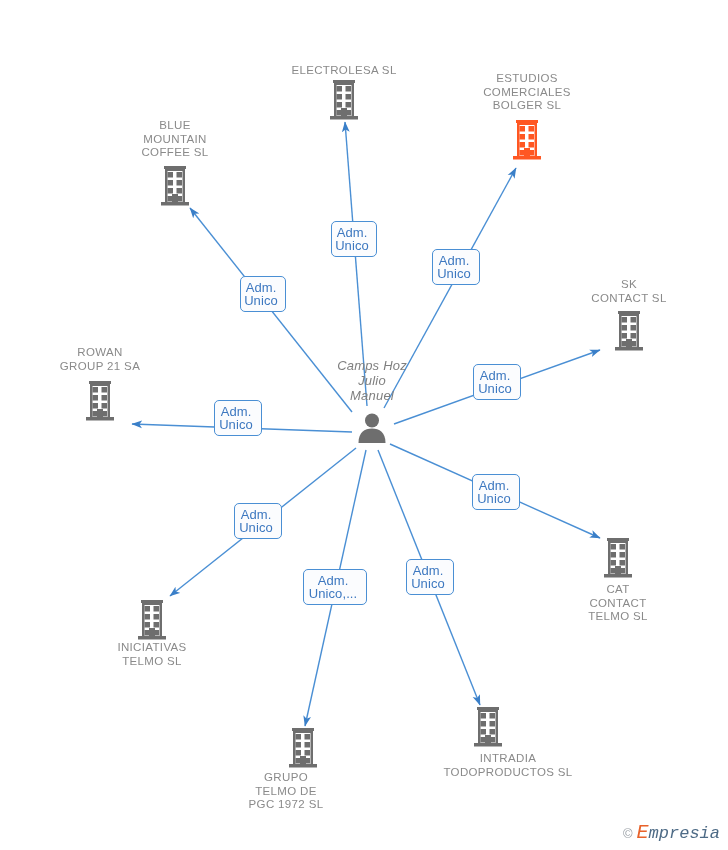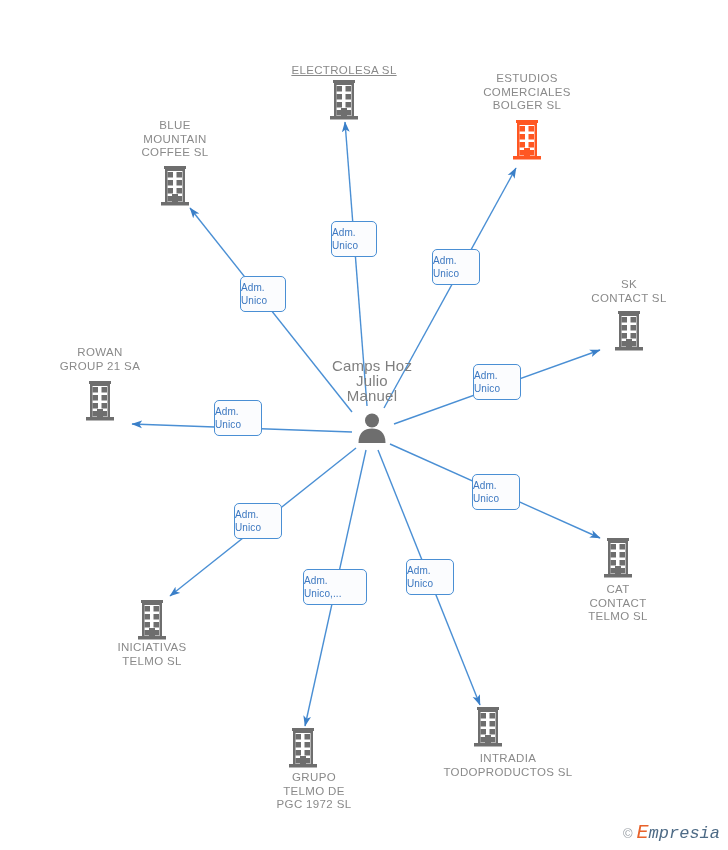--- a/index.html
+++ b/index.html
@@ -4,26 +4,26 @@
 <style>
   html,body{margin:0;padding:0;background:#ffffff;}
   body{width:728px;height:850px;position:relative;overflow:hidden;
        font-family:"Liberation Sans","DejaVu Sans",sans-serif;}
   #stage{position:absolute;left:0;top:0;width:728px;height:850px;}
   svg.edges{position:absolute;left:0;top:0;width:728px;height:850px;}
 
   .node{position:absolute;text-align:center;}
   .node-label{color:#8a8a8a;font-size:11.5px;line-height:13.5px;
               letter-spacing:.35px;white-space:pre-line;font-weight:400;}
-  .node-label.center{color:#7f7f7f;font-size:15px;line-height:15px;letter-spacing:.2px;}
+  .node-label.center{color:#7f7f7f;font-size:13px;line-height:15px;letter-spacing:.2px;font-style:italic;}
   .icon-wrap{display:flex;justify-content:center;align-items:center;}
 
   .edge-label{position:absolute;box-sizing:border-box;
       border:1.4px solid #4a8fd4;border-radius:5px;background:#fbfcfe;
-      color:#3d78c0;font-size:10px;line-height:13px;
+      color:#3d78c0;font-size:13px;line-height:13px;text-align:center;
       padding:4px 4px 3px 0;letter-spacing:.1px;}
 
   .watermark{position:absolute;right:8px;bottom:8px;display:flex;
       align-items:center;gap:4px;}
   .wm-c{color:#9aa0a6;font-size:13px;line-height:13px;}
   .wm-txt{font-family:Liberation Mono, monospace;
       font-style:italic;font-size:17px;color:#4e6b86;line-height:17px;}
   .wm-txt .e{color:#e8622a;font-size:20px;}
 </style>
 </head>
@@ -44,21 +44,21 @@
         <line x1="394" y1="424" x2="600" y2="350" stroke="#4a8fd4" stroke-width="1.4" marker-end="url(#arrow)"></line>
         <line x1="352" y1="432" x2="132" y2="424" stroke="#4a8fd4" stroke-width="1.4" marker-end="url(#arrow)"></line>
         <line x1="390" y1="444" x2="600" y2="538" stroke="#4a8fd4" stroke-width="1.4" marker-end="url(#arrow)"></line>
         <line x1="356" y1="448" x2="170" y2="596" stroke="#4a8fd4" stroke-width="1.4" marker-end="url(#arrow)"></line>
         <line x1="366" y1="450" x2="305" y2="726" stroke="#4a8fd4" stroke-width="1.4" marker-end="url(#arrow)"></line>
         <line x1="378" y1="450" x2="480" y2="705" stroke="#4a8fd4" stroke-width="1.4" marker-end="url(#arrow)"></line>
       </g>
   </svg>
 
   <div id="nodes-layer">
-      <div class="node node-label" style="width: 180px; left: 254px; top: 64px; text-decoration: underline;">ELECTROLESA SL</div>
+      <div class="node node-label" style="width: 180px; left: 254px; top: 64px;">ELECTROLESA SL</div>
       <div class="node icon-wrap" style="left: 329px; top: 78px; width: 30px; height: 44px;">
         <svg width="30" height="44" viewBox="0 0 30 44" aria-hidden="true">
           <rect x="4" y="2" width="22" height="3" fill="#6e6e6e"></rect>
           <rect x="5" y="5" width="2.5" height="33" fill="#6e6e6e"></rect>
           <rect x="22.5" y="5" width="2.5" height="33" fill="#6e6e6e"></rect>
           <rect x="5" y="5" width="20" height="2" fill="#6e6e6e"></rect>
           <rect x="7.5" y="8" width="5.5" height="5.5" fill="#6e6e6e"></rect>
           <rect x="16.5" y="8" width="5.5" height="5.5" fill="#6e6e6e"></rect>
           <rect x="7.5" y="16" width="5.5" height="5.5" fill="#6e6e6e"></rect>
           <rect x="16.5" y="16" width="5.5" height="5.5" fill="#6e6e6e"></rect>
@@ -206,21 +206,21 @@
           <rect x="7.5" y="16" width="5.5" height="5.5" fill="#6e6e6e"></rect>
           <rect x="16.5" y="16" width="5.5" height="5.5" fill="#6e6e6e"></rect>
           <rect x="7.5" y="24" width="5.5" height="5.5" fill="#6e6e6e"></rect>
           <rect x="16.5" y="24" width="5.5" height="5.5" fill="#6e6e6e"></rect>
           <rect x="7.5" y="32" width="5.5" height="5.5" fill="#6e6e6e"></rect>
           <rect x="16.5" y="32" width="5.5" height="5.5" fill="#6e6e6e"></rect>
           <rect x="12" y="30" width="6" height="8" fill="#6e6e6e"></rect>
           <rect x="1" y="38" width="28" height="3.5" fill="#6e6e6e"></rect>
         </svg>
       </div>
-      <div class="node node-label" style="width: 160px; left: 234px; top: 771px;">GRUPO
+      <div class="node node-label" style="width: 160px; left: 206px; top: 771px;">GRUPO
 TELMO DE
 PGC 1972 SL</div>
       <div class="node icon-wrap" style="left: 288px; top: 726px; width: 30px; height: 44px;">
         <svg width="30" height="44" viewBox="0 0 30 44" aria-hidden="true">
           <rect x="4" y="2" width="22" height="3" fill="#6e6e6e"></rect>
           <rect x="5" y="5" width="2.5" height="33" fill="#6e6e6e"></rect>
           <rect x="22.5" y="5" width="2.5" height="33" fill="#6e6e6e"></rect>
           <rect x="5" y="5" width="20" height="2" fill="#6e6e6e"></rect>
           <rect x="7.5" y="8" width="5.5" height="5.5" fill="#6e6e6e"></rect>
           <rect x="16.5" y="8" width="5.5" height="5.5" fill="#6e6e6e"></rect>

